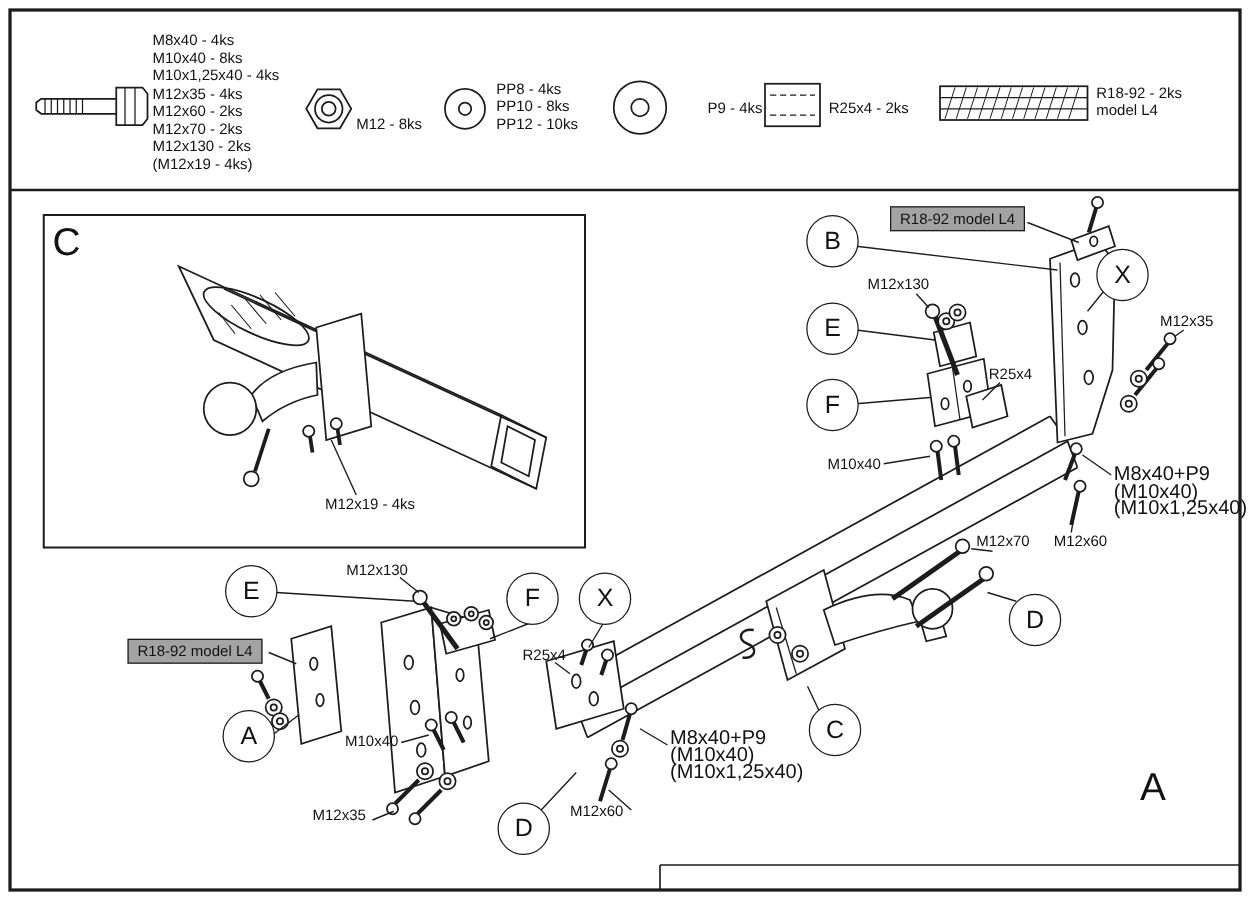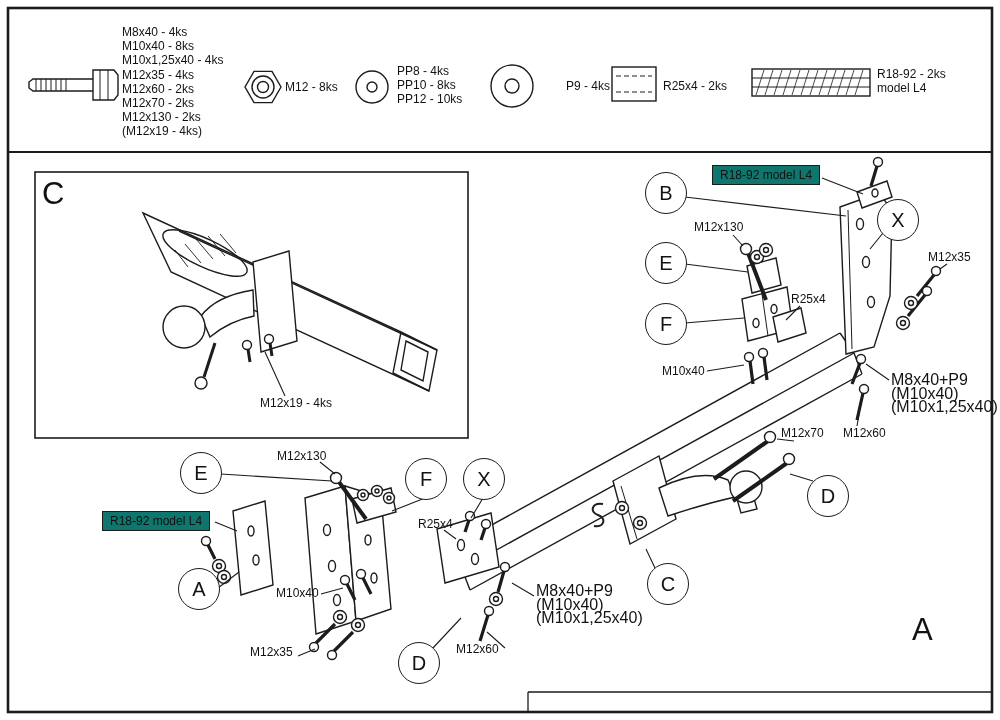--- a/index.html
+++ b/index.html
@@ -2,21 +2,21 @@
 <html><head>
 <meta charset="utf-8">
 <style>
   html,body{margin:0;padding:0}
   body{width:1000px;height:720px;background:#ffffff;font-family:"Liberation Sans",sans-serif;color:#121212}
   .page{position:relative;width:1000px;height:720px;background:#fff;overflow:hidden}
   svg.art{position:absolute;left:0;top:0;width:1000px;height:720px;z-index:1}
   .lbl{position:absolute;font-size:12px;line-height:14.2px;white-space:nowrap;z-index:3}
   .multi{position:absolute;font-size:16px;line-height:13.6px;white-space:nowrap;z-index:3}
   .callout{position:absolute;width:40px;height:40px;border:1.7px solid #1c1c1c;border-radius:50%;background:#fff;display:flex;align-items:center;justify-content:center;font-size:20px;z-index:3}
-  .boxed{position:absolute;border:1.4px solid #1c1c1c;background:#0f766e;padding:2px 7px;font-size:12px;white-space:nowrap;z-index:3}
+  .boxed{position:absolute;border:1.4px solid #1c1c1c;background:#a3a3a3;padding:2px 7px;font-size:12px;white-space:nowrap;z-index:3}
   .viewletter{position:absolute;font-size:31px;z-index:3}
   .footer-caption{position:absolute;font-size:12.5px;white-space:nowrap;z-index:3}
 </style>
 </head>
 <body>
 
 <div class="page">
 
 <svg class="art" viewBox="0 0 1000 720">
   <g fill="none" stroke="#1c1c1c">
@@ -183,21 +183,21 @@
   <div class="lbl" style="left:122px;top:25px">
     <div>M8x40 - 4ks</div>
     <div>M10x40 - 8ks</div>
     <div>M10x1,25x40 - 4ks</div>
     <div>M12x35 - 4ks</div>
     <div>M12x60 - 2ks</div>
     <div>M12x70 - 2ks</div>
     <div>M12x130 - 2ks</div>
     <div>(M12x19 - 4ks)</div>
   </div>
-  <div class="lbl" style="left:285px;top:80px">M12 - 8ks</div>
+  <div class="lbl" style="left:285px;top:92px">M12 - 8ks</div>
   <div class="lbl" style="left:397px;top:64px">
     <div>PP8 - 4ks</div>
     <div>PP10 - 8ks</div>
     <div>PP12 - 10ks</div>
   </div>
   <div class="lbl" style="left:566px;top:79px">P9 - 4ks</div>
   <div class="lbl" style="left:663px;top:79px">R25x4 - 2ks</div>
   <div class="lbl" style="left:877px;top:67px">
     <div>R18-92 - 2ks</div>
     <div>model L4</div>

